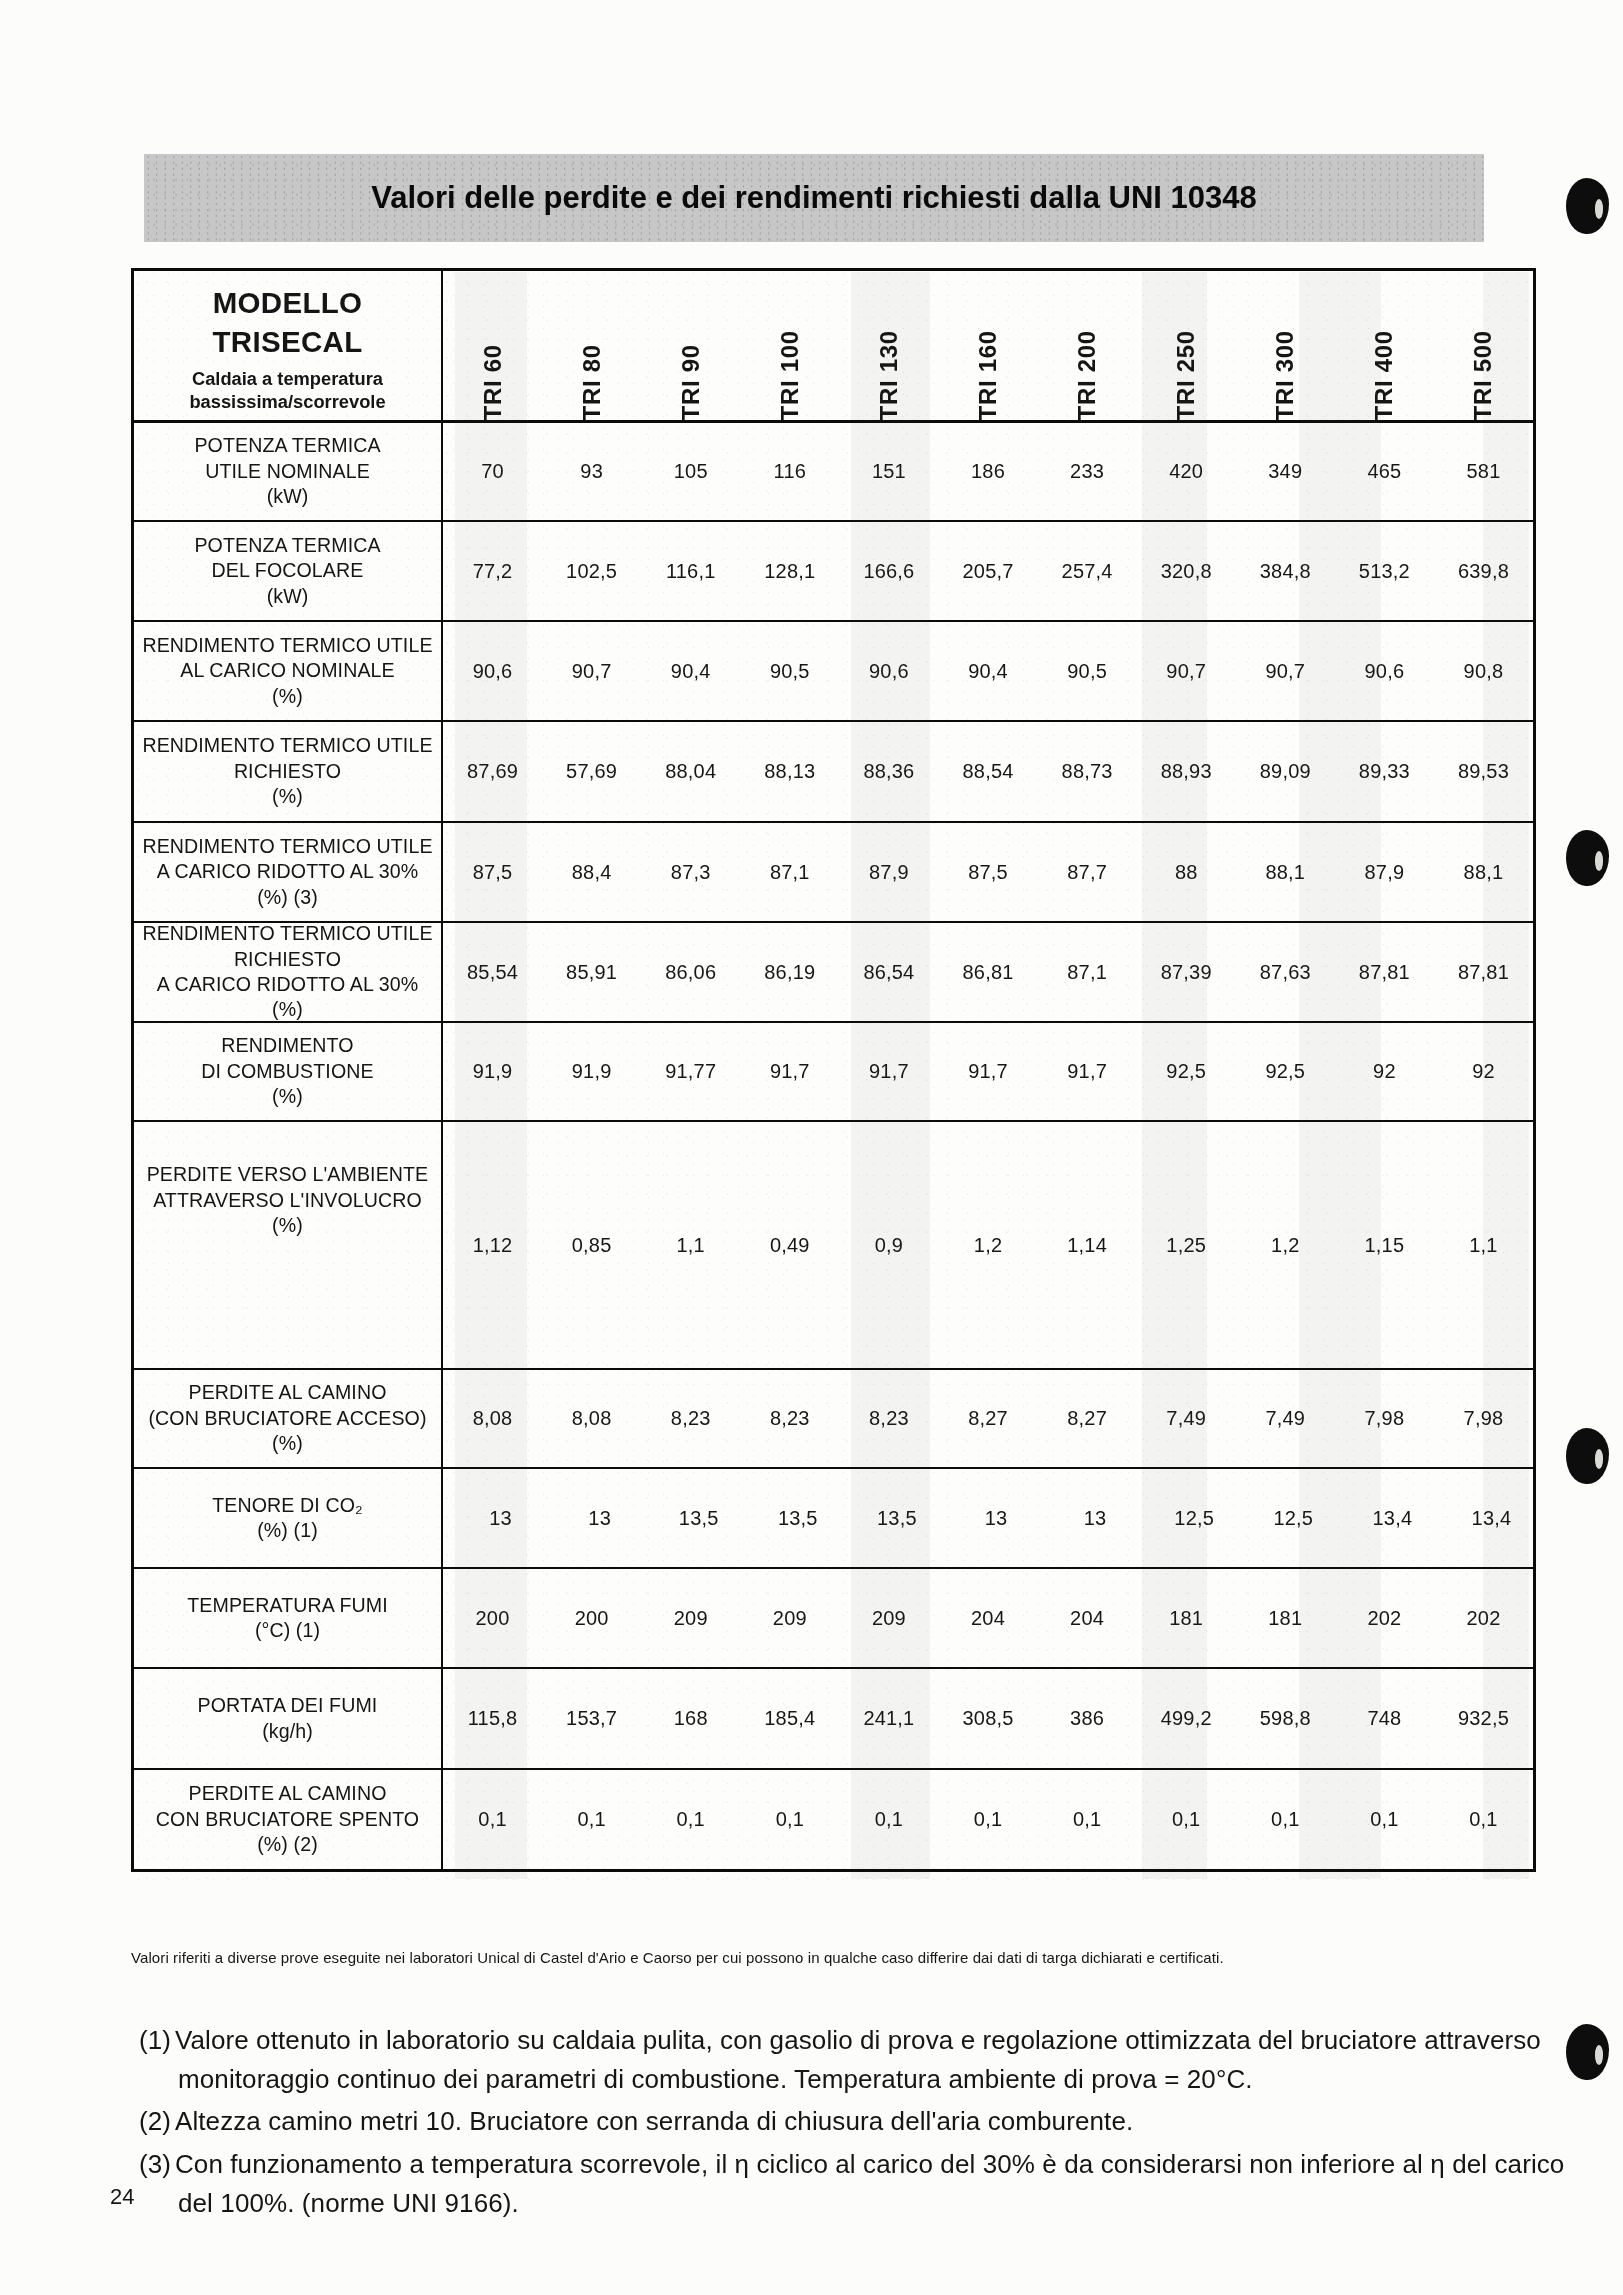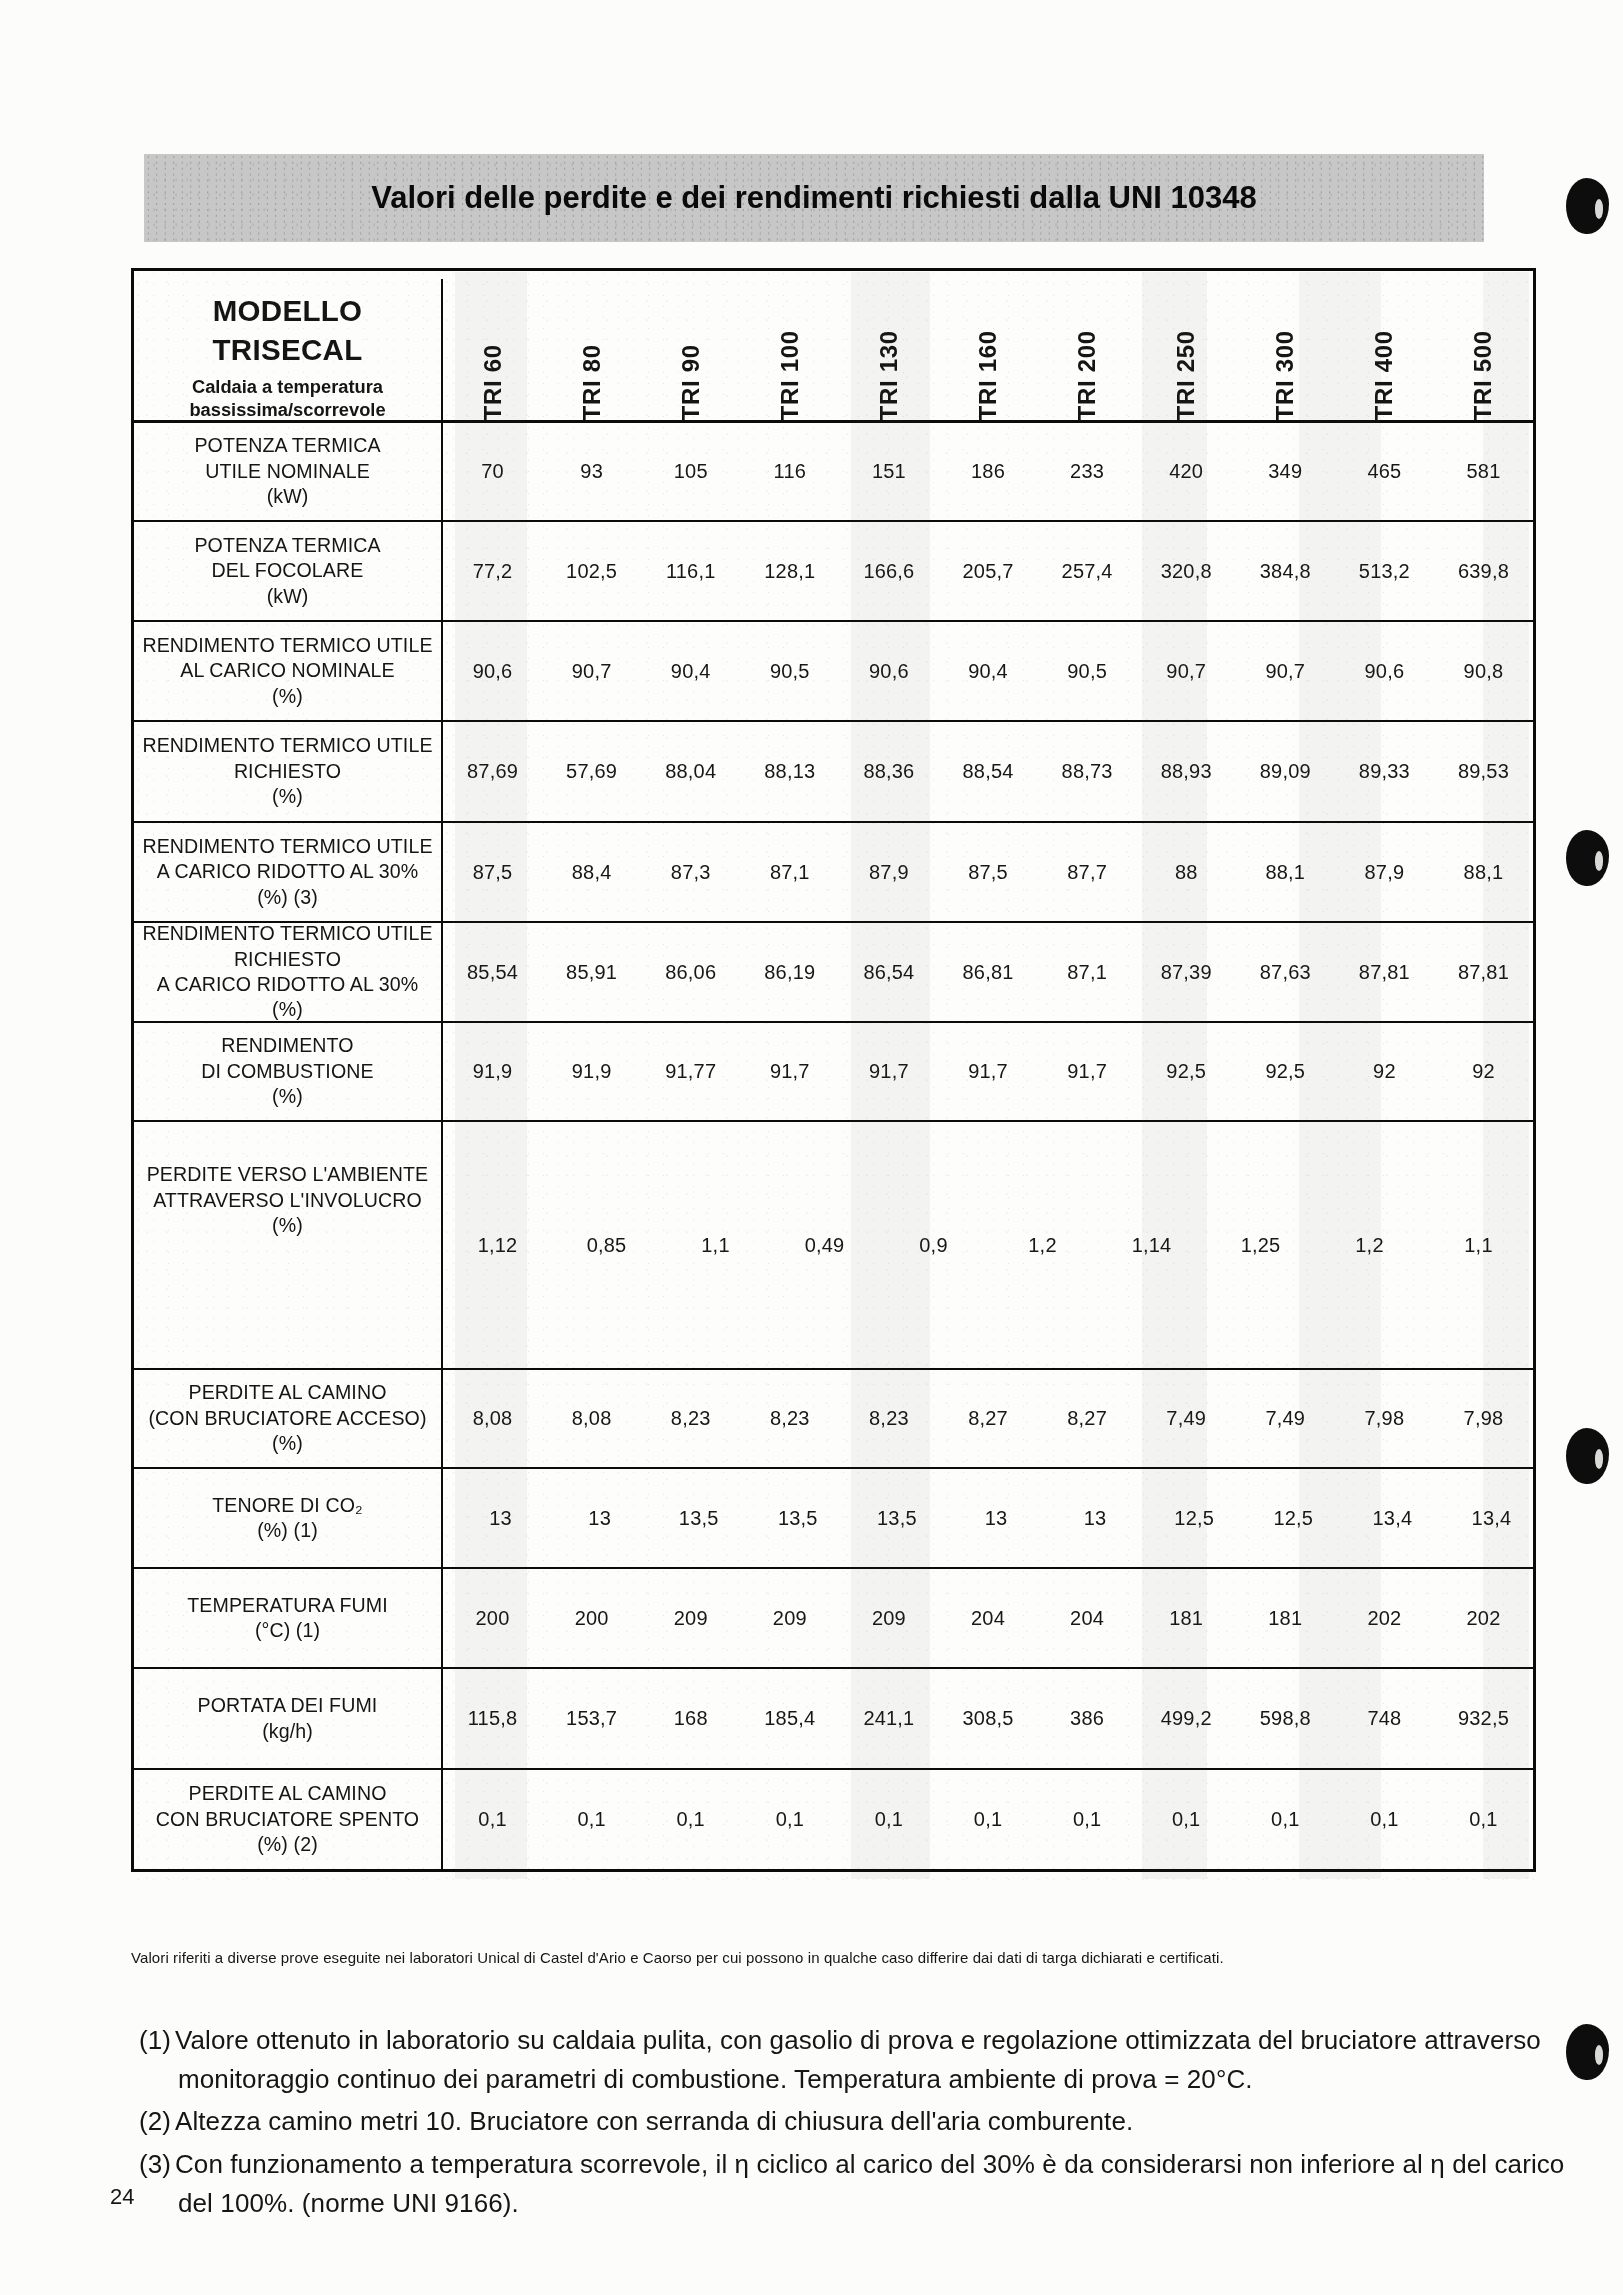--- a/index.html
+++ b/index.html
@@ -43,21 +43,21 @@
     text-align:center;padding:3.9px 2.6px;
   }
   .lline{font-size:19.6px;line-height:1.30;letter-spacing:0.1px;}
   .vcell{
     flex:1 1 0;display:flex;align-items:center;justify-content:center;
     font-size:20px;letter-spacing:0.2px;color:#171717;
   }
   .row-tall .lcell{padding-bottom:93px;}
   .row-tall .vcell{box-sizing:border-box;}
   
-  .lcell.headc{justify-content:flex-start;padding-top:13px;margin-top:8px;}
+  .lcell.headc{justify-content:flex-start;padding-top:13px;}
   .model-line{font-size:29.5px;font-weight:bold;line-height:1.32;letter-spacing:0.3px;}
   .model-sub{font-size:18.3px;font-weight:bold;line-height:1.28;}
   .model-sub.firstsub{margin-top:5.2px;}
   .hcell{
     flex:1 1 0;display:flex;align-items:flex-end;justify-content:center;
   }
   .vtext{
     writing-mode:vertical-rl;transform:rotate(180deg);
     font-size:24px;font-weight:bold;letter-spacing:0.7px;
     padding:0 0 9.2px 0;white-space:nowrap;
@@ -288,20 +288,21 @@
           </div>
           <div class="vcell">1,12</div>
           <div class="vcell">0,85</div>
           <div class="vcell">1,1</div>
           <div class="vcell">0,49</div>
           <div class="vcell">0,9</div>
           <div class="vcell">1,2</div>
           <div class="vcell">1,14</div>
           <div class="vcell">1,25</div>
           <div class="vcell">1,2</div>
+          <div class="vcell">1,15</div>
           <div class="vcell">1,1</div>
         </div>
         <div class="trow" style="height: 97px;">
           <div class="lcell">
             <div class="lline">PERDITE AL CAMINO</div>
             <div class="lline">(CON BRUCIATORE ACCESO)</div>
             <div class="lline">(%)</div>
           </div>
           <div class="vcell">8,08</div>
           <div class="vcell">8,08</div>

